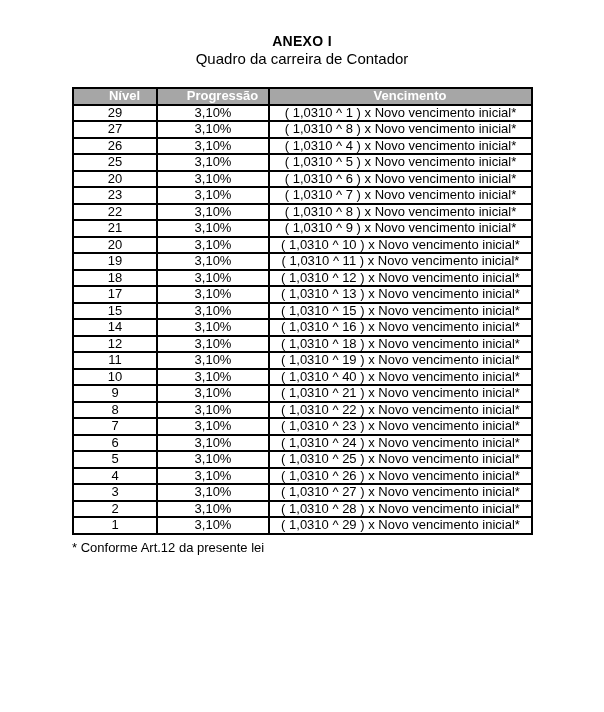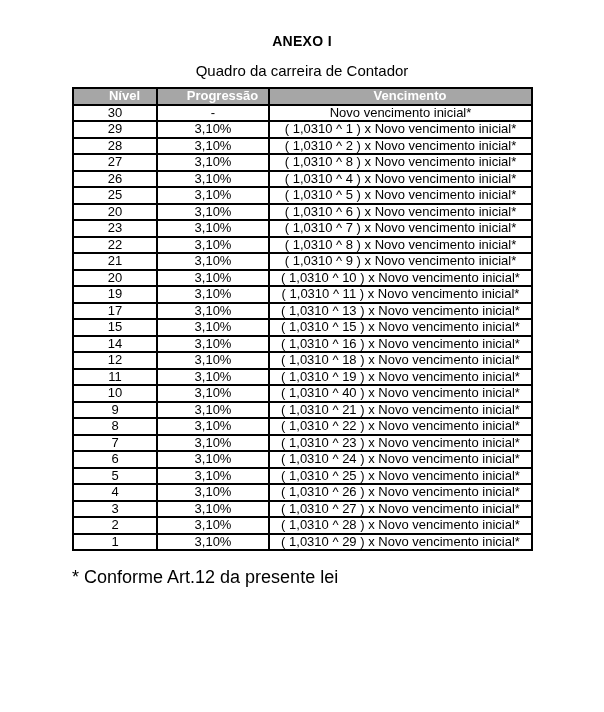--- a/index.html
+++ b/index.html
@@ -25,21 +25,21 @@
   .doc-title {
     position: absolute;
     top: 33px; left: 0; width: 604px;
     text-align: center;
     font-size: 14px;
     font-weight: bold;
     letter-spacing: 0.3px;
   }
   .doc-subtitle {
     position: absolute;
-    top: 62px; left: 0; width: 604px;
+    top: 50px; left: 0; width: 604px;
     text-align: center;
     font-size: 15px;
     font-weight: normal;
   }
   .table-wrap {
     position: absolute;
     top: 87px; left: 72px;
     width: 459px;
   }
   table.career-table {
@@ -62,22 +62,22 @@
   table.career-table th {
     background: var(--header-bg);
     color: var(--header-text);
     font-weight: bold;
     padding-left: 19px;
   }
   .col-nivel { width: 84px; }
   .col-prog  { width: 112px; }
   .col-venc  { width: 263px; }
   .footnote {
-    margin-top: 16px;
-    font-size: 18px;
+    margin-top: 5px;
+    font-size: 13px;
     text-align: left;
   }
 </style>
 </head>
 <body>
 
 <div class="page">
 
   <div class="doc-title">ANEXO I</div>
 
@@ -92,35 +92,25 @@
       </colgroup>
       <thead>
         <tr>
           <th>Nível</th>
           <th>Progressão</th>
           <th>Vencimento</th>
         </tr>
       </thead>
       <tbody>
           <tr>
-            <td>30</td>
-            <td>-</td>
-            <td>Novo vencimento inicial*</td>
-          </tr>
-          <tr>
             <td>29</td>
             <td>3,10%</td>
             <td>( 1,0310 ^ 1 ) x Novo vencimento inicial*</td>
           </tr>
           <tr>
-            <td>28</td>
-            <td>3,10%</td>
-            <td>( 1,0310 ^ 2 ) x Novo vencimento inicial*</td>
-          </tr>
-          <tr>
             <td>27</td>
             <td>3,10%</td>
             <td>( 1,0310 ^ 8 ) x Novo vencimento inicial*</td>
           </tr>
           <tr>
             <td>26</td>
             <td>3,10%</td>
             <td>( 1,0310 ^ 4 ) x Novo vencimento inicial*</td>
           </tr>
           <tr>
@@ -150,20 +140,25 @@
           </tr>
           <tr>
             <td>20</td>
             <td>3,10%</td>
             <td>( 1,0310 ^ 10 ) x Novo vencimento inicial*</td>
           </tr>
           <tr>
             <td>19</td>
             <td>3,10%</td>
             <td>( 1,0310 ^ 11 ) x Novo vencimento inicial*</td>
+          </tr>
+          <tr>
+            <td>18</td>
+            <td>3,10%</td>
+            <td>( 1,0310 ^ 12 ) x Novo vencimento inicial*</td>
           </tr>
           <tr>
             <td>17</td>
             <td>3,10%</td>
             <td>( 1,0310 ^ 13 ) x Novo vencimento inicial*</td>
           </tr>
           <tr>
             <td>15</td>
             <td>3,10%</td>
             <td>( 1,0310 ^ 15 ) x Novo vencimento inicial*</td>

